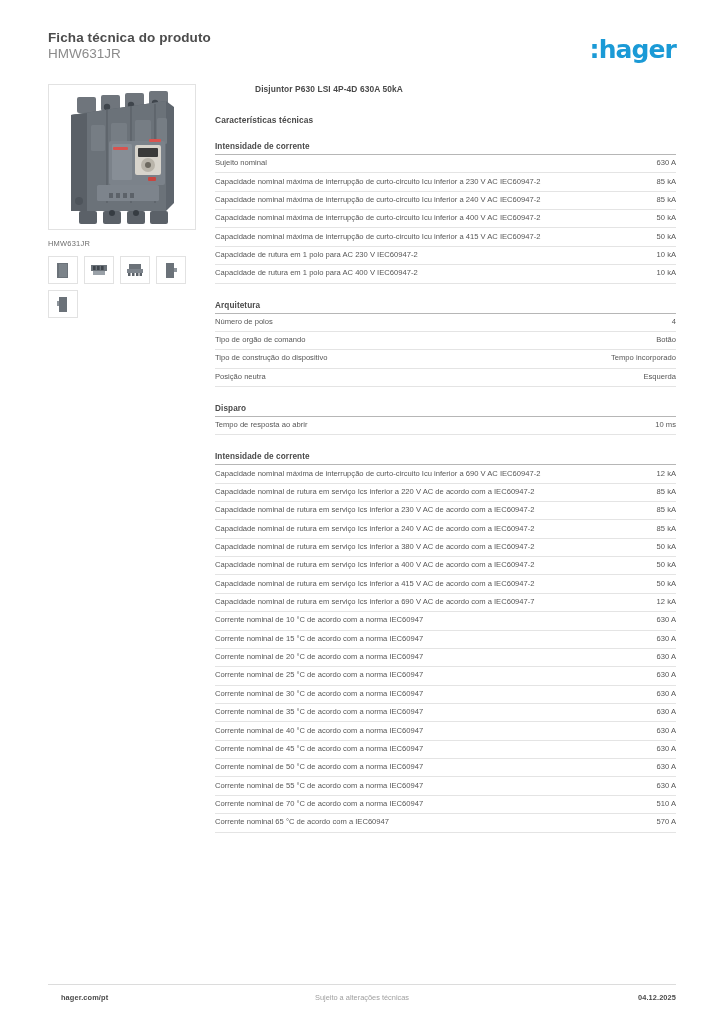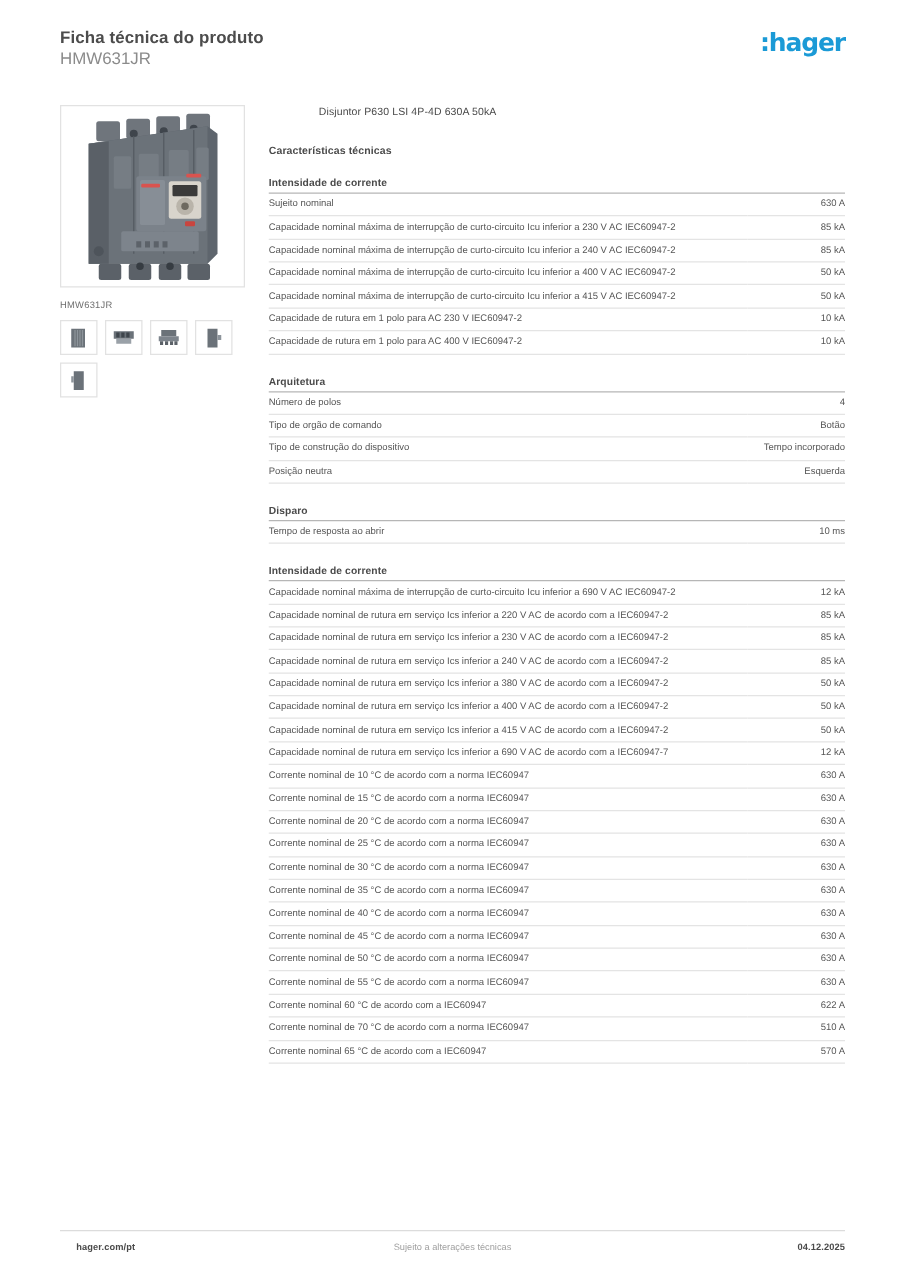--- a/index.html
+++ b/index.html
@@ -18,40 +18,40 @@
     position: absolute;
     left: 0; top: 0;
     width: 724px;
     height: 1024px;
     padding: 0 48px;
   }
 
   
   .header {
     display: flex;
-    align-items: flex-start;
+    align-items: flex-end;
     justify-content: space-between;
     padding-top: 22px;
     height: 62px;
   }
   .header-left { line-height: 1.15; }
   .doc-title {
     font-size: 13.5px;
     font-weight: bold;
     color: #4c4c4c;
     letter-spacing: .1px;
   }
   .doc-subtitle {
     font-size: 13.5px;
     font-weight: normal;
     color: #8b8b8b;
     margin-top: 1px;
   }
   .brand {
-    font-size: 20px;
+    font-size: 25px;
     font-weight: bold;
     color: #1b9ad6;
     letter-spacing: -.9px;
     line-height: 1;
     padding-top: 2px;
     font-family: "DejaVu Sans", sans-serif;
   }
 
   
   .content {
@@ -94,21 +94,21 @@
     display: flex;
     align-items: center;
     justify-content: center;
     cursor: pointer;
   }
   .thumb svg { display: block; }
 
   
   .product-name {
     font-size: 8.4px;
-    font-weight: normal;
+    font-weight: bold;
     color: #4a4a4a;
     letter-spacing: .1px;
     padding-left: 40px;
   }
   .specs-title {
     font-size: 8.4px;
     font-weight: bold;
     color: #4a4a4a;
     margin-top: 21px;
     letter-spacing: .1px;
@@ -459,24 +459,20 @@
                 </tr>
                 <tr>
                   <td class="label">Corrente nominal de 50 °C de acordo com a norma IEC60947</td>
                   <td class="value">630 A</td>
                 </tr>
                 <tr>
                   <td class="label">Corrente nominal de 55 °C de acordo com a norma IEC60947</td>
                   <td class="value">630 A</td>
                 </tr>
                 <tr>
-                  <td class="label">Corrente nominal 60 °C de acordo com a IEC60947</td>
-                  <td class="value">622 A</td>
-                </tr>
-                <tr>
                   <td class="label">Corrente nominal de 70 °C de acordo com a norma IEC60947</td>
                   <td class="value">510 A</td>
                 </tr>
                 <tr>
                   <td class="label">Corrente nominal 65 °C de acordo com a IEC60947</td>
                   <td class="value">570 A</td>
                 </tr>
               </tbody>
             </table>
           </div>

